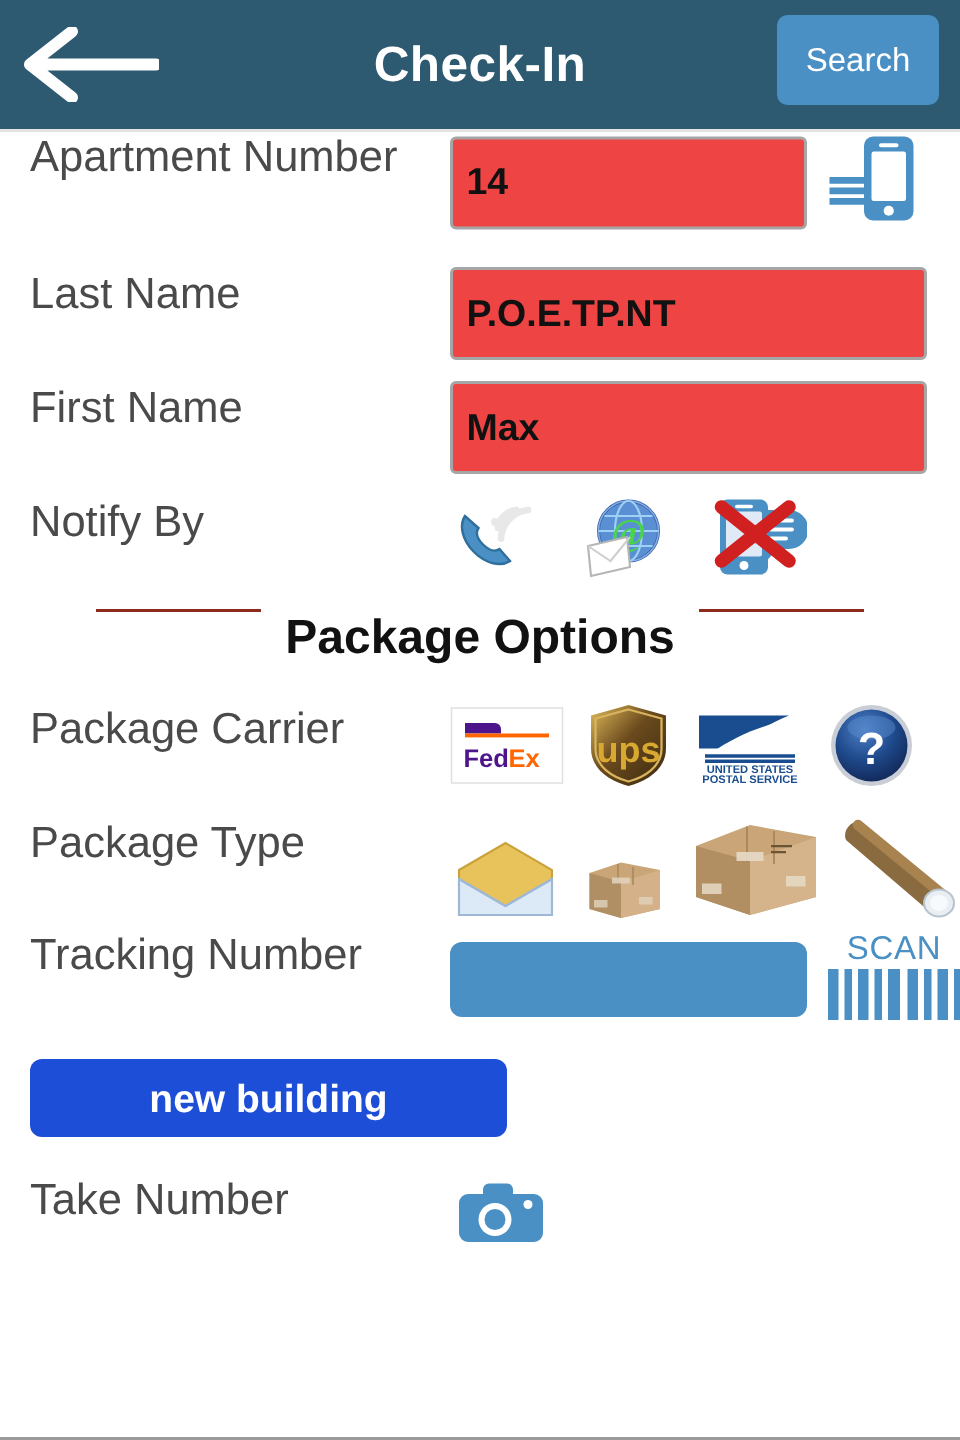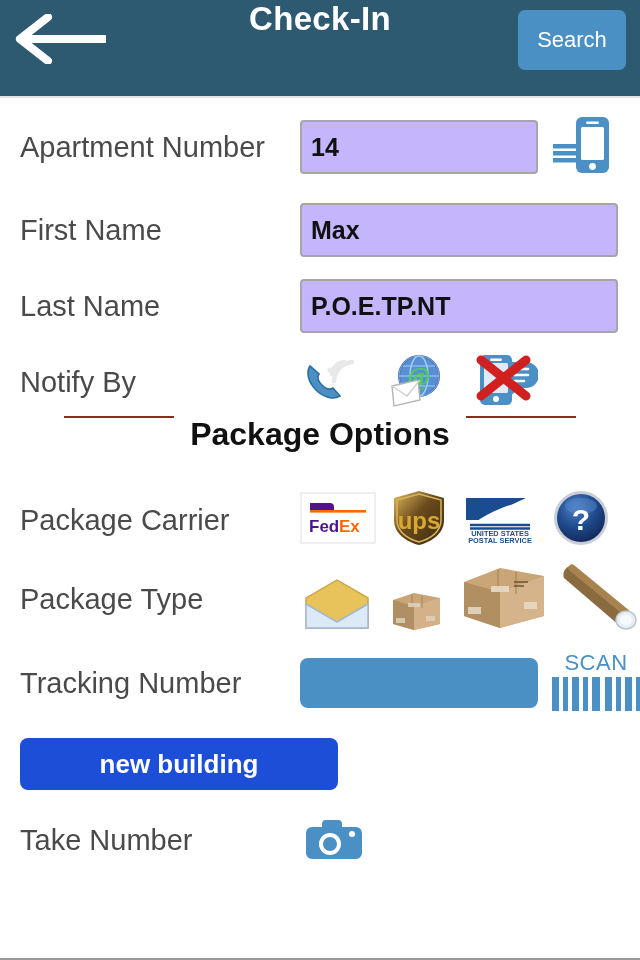--- a/index.html
+++ b/index.html
@@ -7,24 +7,24 @@
     width: 640px; height: 960px;
     background: #ffffff;
     font-family: "Liberation Sans", sans-serif;
     overflow: hidden;
   }
   #app { position: relative; width: 640px; height: 960px; background: #fff; }
 
   
   .header {
     position: relative;
-    height: 98px;
+    height: 88px;
     background: #2d5a70;
     display: flex;
-    align-items: flex-start;
+    align-items: center;
     border-bottom: 2px solid #e3e3e3;
   }
   .back-btn {
     width: 120px; height: 78px;
     display: flex; align-items: center; justify-content: center;
   }
   .back-btn svg { display: block; }
   .header-title {
     position: absolute;
     left: 0; right: 0;
@@ -46,40 +46,40 @@
     display: flex; align-items: center; justify-content: center;
     border: none;
     font-family: "Liberation Sans", sans-serif;
   }
 
   
   .form { padding: 0; }
   .row {
     position: relative;
     display: flex;
-    align-items: center;
+    align-items: flex-start;
     min-height: 76px;
-    padding: 8px 0 0 20px;
+    padding: 0 0 0 20px;
   }
   .label {
     color: #4a4a4a;
     font-size: 29px;
     line-height: 36px;
     font-weight: 400;
     width: 280px;
     flex-shrink: 0;
   }
   .label.two-line { line-height: 35px; }
   .control { flex: 1; display: flex; align-items: center; }
 
   .text-input {
-    height: 54px;
+    height: 62px;
     border: 2px solid #a6a6a6;
     border-radius: 4px;
-    background: #c4b5fd;
+    background: #ef4444;
     font-size: 25px;
     font-weight: bold;
     color: #111;
     padding: 0 9px;
     font-family: "Liberation Sans", sans-serif;
     outline: none;
   }
   .input-apt { width: 238px; }
   .input-last { width: 318px; }
   .input-first { width: 318px; }
@@ -186,30 +186,30 @@
             <rect x="24" y="3" width="33" height="56" rx="6" fill="#4a90c4"></rect>
             <rect x="29" y="13" width="23" height="33" rx="1.5" fill="#ffffff"></rect>
             <rect x="34" y="7.5" width="13" height="2.6" rx="1.3" fill="#ffffff"></rect>
             <circle cx="40.5" cy="52.5" r="3.4" fill="#ffffff"></circle>
           </svg>
         </span>
       </div>
     </div>
 
     <div class="row">
+      <div class="label">Last Name</div>
+      <div class="control">
+        <input class="text-input input-last" type="text" value="P.O.E.TP.NT" style="">
+      </div>
+    </div>
+
+    <div class="row">
       <div class="label">First Name</div>
       <div class="control">
         <input class="text-input input-first" type="text" value="Max" style="">
-      </div>
-    </div>
-
-    <div class="row">
-      <div class="label">Last Name</div>
-      <div class="control">
-        <input class="text-input input-last" type="text" value="P.O.E.TP.NT" style="">
       </div>
     </div>
 
     <div class="row">
       <div class="label">Notify By</div>
       <div class="control">
         <div class="icon-row" style="gap:22px">
 
           <span>
             <svg width="64" height="56" viewBox="0 0 64 56">

